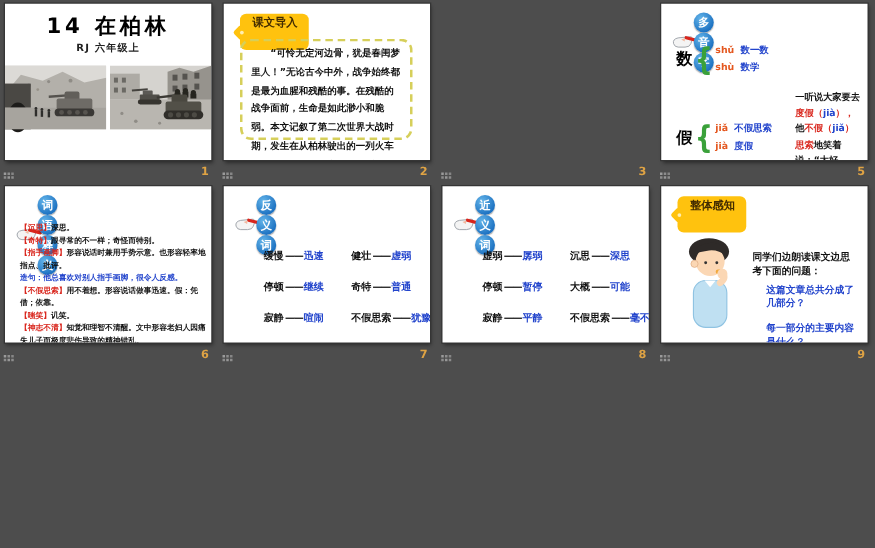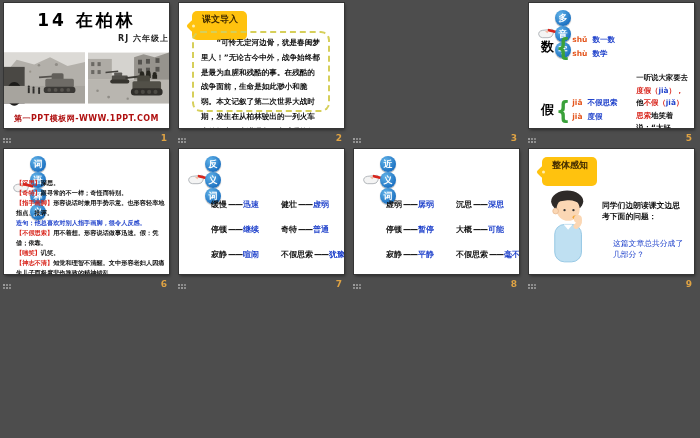--- a/index.html
+++ b/index.html
@@ -25,21 +25,21 @@
   .cheader{position:absolute;left:8px;top:7px;display:flex;align-items:center;}
   .cheader svg{width:24px;height:16px;margin-right:-3px;}
   .circle{width:16px;height:16px;border-radius:50%;margin-left:-3px;color:#fff;font-size:9px;font-weight:bold;
          display:flex;align-items:center;justify-content:center;
          background:radial-gradient(circle at 35% 30%,#63b4e9,#1a6fc0 75%);box-shadow:0 1px 1px rgba(0,0,0,.35);}
 
   .sg-k{color:#121212;} .sg-r{color:#d9251c;} .sg-b{color:#2244cc;}
 
   
   .s1-title{margin-top:6px;text-align:center;font-size:17px;font-weight:bold;color:#000;letter-spacing:3px;}
-  .s1-sub{text-align:right;font-size:8px;font-weight:bold;color:#222;margin-top:1px;letter-spacing:1px;}
+  .s1-sub{text-align:center;font-size:8px;font-weight:bold;color:#222;margin-top:1px;letter-spacing:1px;}
   .s1-photos{display:flex;justify-content:center;gap:3px;margin-top:3px;}
   .photo{width:101px;height:62px;display:block;}
   .s1-footer{text-align:center;color:#b01111;font-weight:bold;font-size:8px;margin-top:4px;letter-spacing:.5px;}
 
   
   .s2-box{position:absolute;left:13px;right:14px;top:28px;bottom:16px;border:2px dashed #d6cf5a;border-radius:9px;padding:3px 7px;}
   .s2-text{font-size:7.6px;font-weight:bold;color:#111;line-height:1.95;text-indent:2em;word-break:break-all;margin:0;}
 
   
   .s3-goals{position:absolute;left:24px;right:9px;top:32px;}
@@ -69,21 +69,21 @@
   
   .pairs{position:absolute;left:32px;right:20px;top:50px;display:grid;grid-template-columns:auto auto;
          column-gap:22px;row-gap:14px;justify-content:start;}
   .pair{font-size:8px;font-weight:bold;white-space:nowrap;}
   .pair .dash{letter-spacing:-1px;margin:0 1px;}
 
   
   .boy{position:absolute;left:13px;top:38px;width:54px;height:82px;}
   .s9-prompt{position:absolute;left:72px;right:6px;top:50px;font-size:7.8px;font-weight:bold;color:#111;margin:1px;}
   .s9-questions{position:absolute;left:84px;right:6px;top:73px;}
-  .s9-questions p{color:#2244cc;font-weight:normal;font-size:7.8px;margin:16px 0 9px;}
+  .s9-questions p{color:#2244cc;font-weight:bold;font-size:7.8px;margin:4px 0 9px;}
 </style>
 </head>
 <body>
 
 <div class="stage">
 
   <div class="cell">
     <div class="slide">
       <div class="s1-title">14 在柏林</div>
       <div class="s1-sub">RJ 六年级上</div>
@@ -145,21 +145,20 @@
             <rect x="81" y="28" width="6" height="5" fill="#26251f"></rect>
           <rect x="62" y="29" width="16" height="9" rx="2" fill="#4a4840"></rect>
           <rect x="56" y="36" width="36" height="11" rx="2" fill="#525048"></rect>
           <rect x="54" y="45" width="40" height="9" rx="4.5" fill="#302e2a"></rect>
           <circle cx="61" cy="49.5" r="2.6" fill="#4c4a44"></circle>
             <circle cx="69" cy="49.5" r="2.6" fill="#4c4a44"></circle>
           <circle cx="77" cy="49.5" r="2.6" fill="#4c4a44"></circle>
             <circle cx="85" cy="49.5" r="2.6" fill="#4c4a44"></circle>
         </svg>
       </div>
-      <div class="s1-footer">第一PPT模板网-WWW.1PPT.COM</div>
     </div>
     <span class="corner-mark"></span>
     <span class="slide-number">1</span>
   </div>
 
   <div class="cell">
     <div class="slide">
       <div class="badge">课文导入</div>
       <div class="s2-box">
         <p class="s2-text">“可怜无定河边骨，犹是春闺梦里人！”无论古今中外，战争始终都是最为血腥和残酷的事。在残酷的战争面前，生命是如此渺小和脆弱。本文记叙了第二次世界大战时期，发生在从柏林驶出的一列火车上的故事。走进课文，去感受战争给人民带来的无尽伤痛吧。</p>

